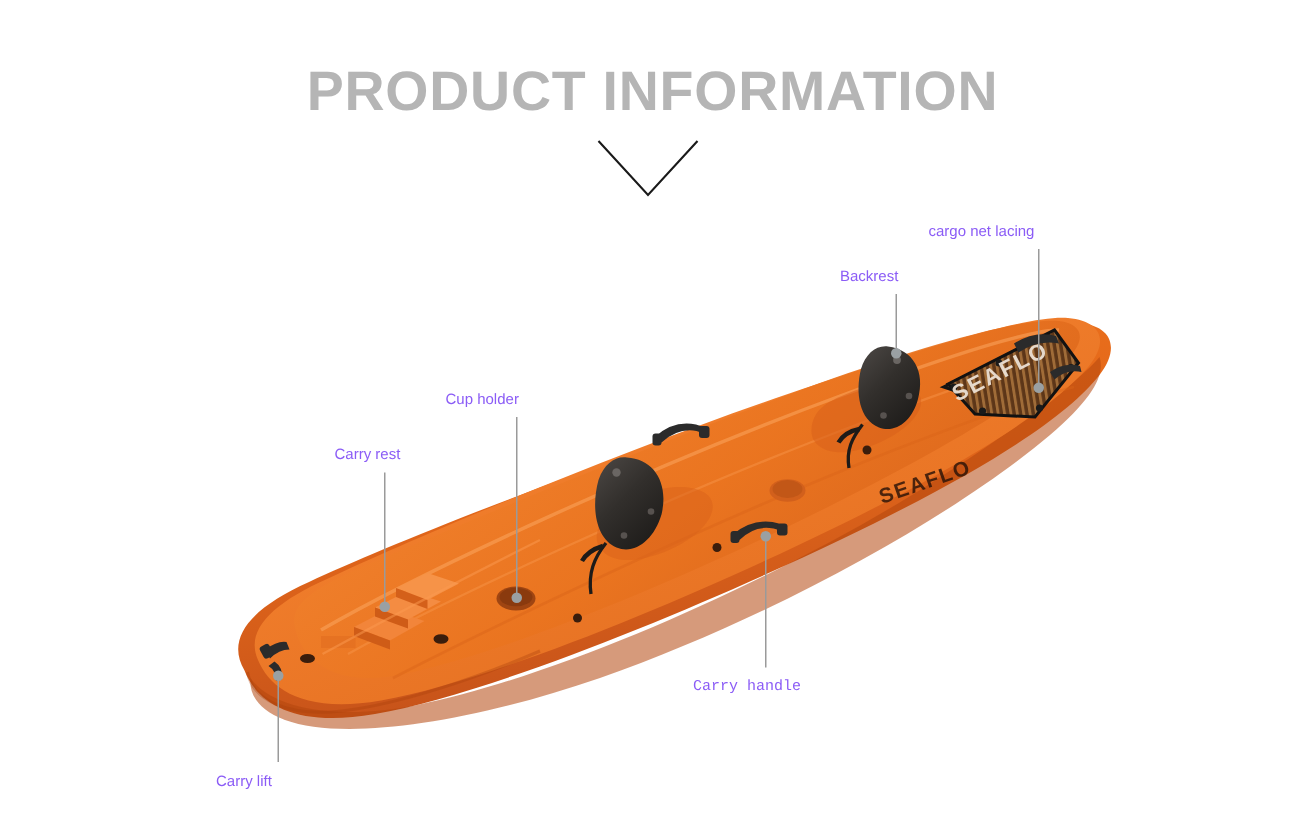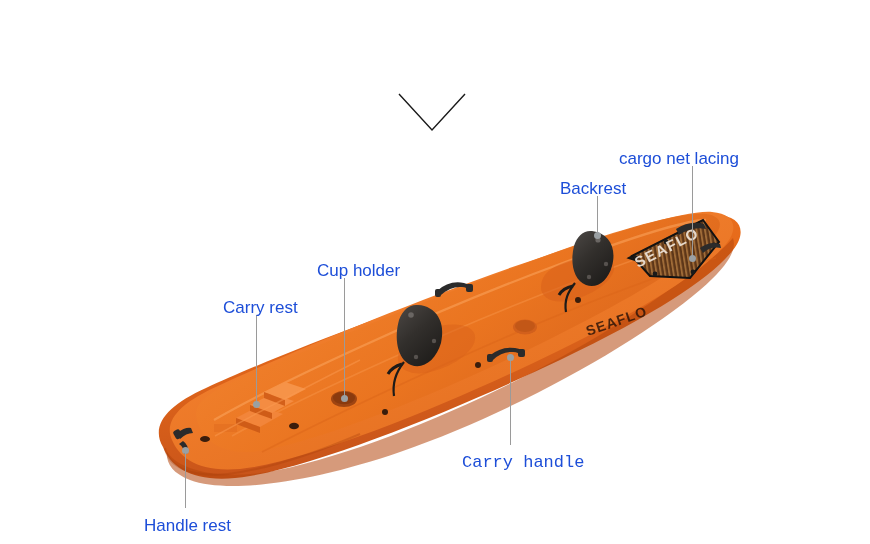--- a/index.html
+++ b/index.html
@@ -43,22 +43,22 @@
     position: absolute;
     left: 0;
     top: 0;
     width: 870px;
     height: 544px;
   }
 
   
   .callout-label {
     position: absolute;
-    font-size: 17px;
-    color: #1d4ed8;
+    font-size: 10px;
+    color: #8b5cf6;
     white-space: nowrap;
     user-select: none;
   }
   .leader {
     position: absolute;
     background: #9a9a9a;
     width: 1px;
   }
   .leader-dot {
     position: absolute;
@@ -66,20 +66,21 @@
     height: 7px;
     border-radius: 50%;
     background: #9aa0a3;
   }
 </style>
 </head>
 <body>
 
 <div id="page">
 
+  <div id="heading">PRODUCT INFORMATION</div>
 
   <svg id="chevron" viewBox="0 0 68 40">
     <path d="M1 1 L34 37 L67 1" fill="none" stroke="#1a1a1a" stroke-width="1.4"></path>
   </svg>
 
   <svg id="kayak-stage" viewBox="0 0 870 544">
     <defs>
       <linearGradient id="hullSide" x1="0" y1="0" x2="0.35" y2="1">
         <stop offset="0%" stop-color="#f0771f"></stop>
         <stop offset="45%" stop-color="#e5691a"></stop>
@@ -269,19 +270,19 @@
       <div class="leader-dot" style="left: 253px; top: 401px;"></div>
       <div class="leader" style="left: 510px; top: 357px; height: 88px;"></div>
       <div class="leader-dot" style="left: 507px; top: 354px;"></div>
       <div class="leader" style="left: 185px; top: 450px; height: 58px;"></div>
       <div class="leader-dot" style="left: 182px; top: 447px;"></div>
     </div>
 
   <div id="labels">
       <div class="callout-label" style="left: 619px; top: 149px;">cargo net lacing</div>
       <div class="callout-label" style="left: 560px; top: 179px; text-align: right;">Backrest</div>
-      <div class="callout-label" style="left: 317px; top: 261px;">Cup holder</div>
+      <div class="callout-label" style="left: 297px; top: 261px;">Cup holder</div>
       <div class="callout-label" style="left: 223px; top: 298px;">Carry rest</div>
       <div class="callout-label" style="left: 462px; top: 453px; font-family: Liberation Mono, monospace;">Carry handle</div>
-      <div class="callout-label" style="left: 144px; top: 516px;">Handle rest</div>
+      <div class="callout-label" style="left: 144px; top: 516px;">Carry lift</div>
     </div>
 
 </div>
 
 </body></html>

